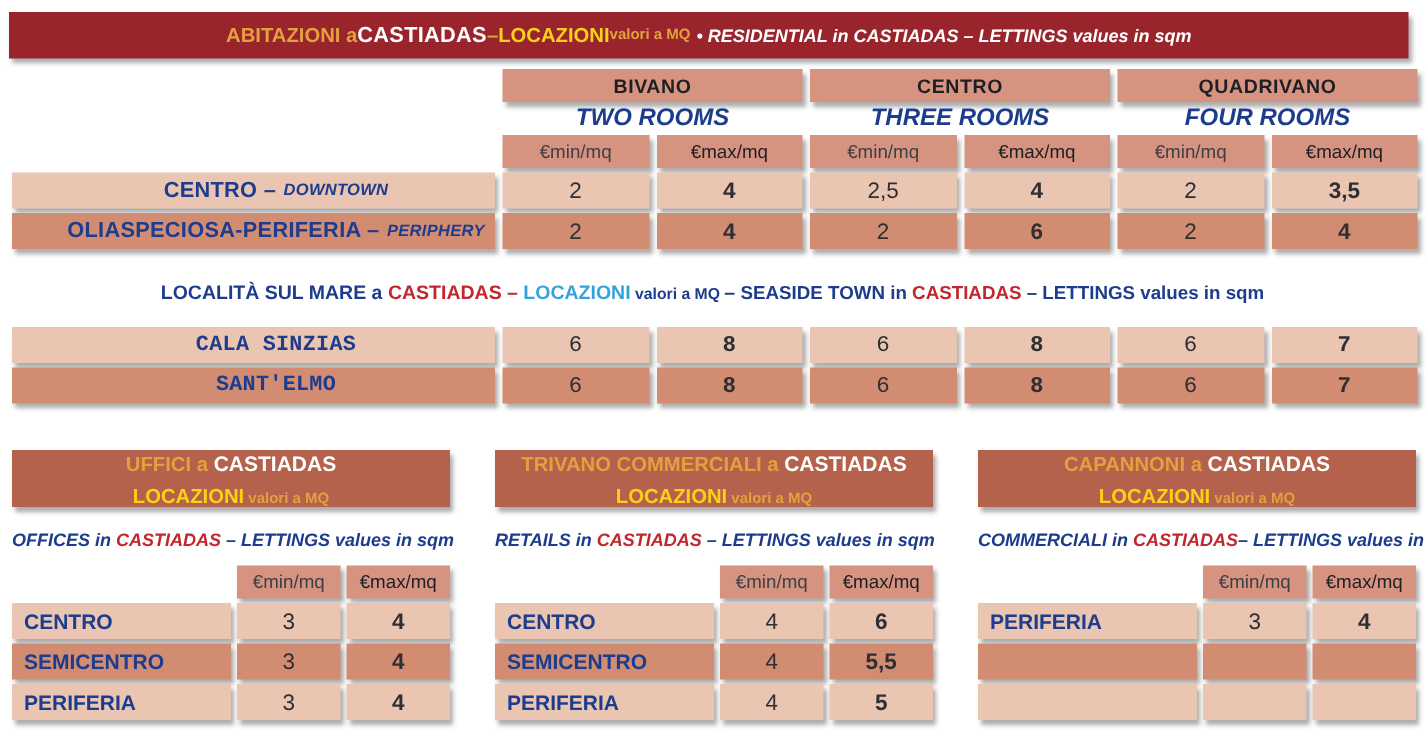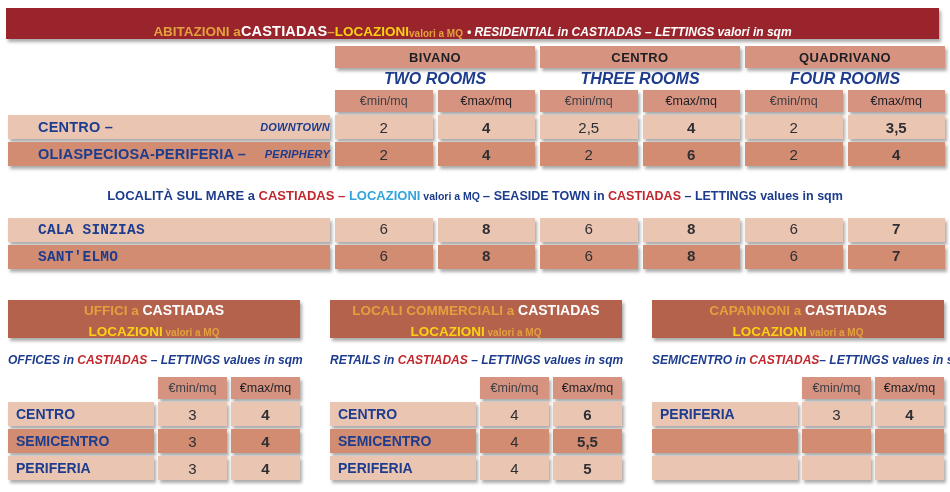--- a/index.html
+++ b/index.html
@@ -9,21 +9,21 @@
   }
   *{margin:0;padding:0;box-sizing:border-box;}
   body{background:#fff;font-family:"Liberation Sans",sans-serif;}
   .stage{position:relative;width:950px;height:492px;background:#fff;overflow:hidden;}
   .abs{position:absolute;}
   .shadow{box-shadow:2px 3px 3px rgba(70,70,70,.45);}
   .cell{display:flex;align-items:center;justify-content:center;white-space:nowrap;}
 
   
   .banner{left:6px;top:8px;width:933px;height:31px;background:var(--bar_red);
-          display:flex;align-items:flex-end;justify-content:center;white-space:nowrap;}
+          display:flex;align-items:center;justify-content:center;white-space:nowrap;}
   .bn-gold{color:var(--gold);font-weight:bold;font-size:13.5px;}
   .bn-city{color:#fff;font-weight:bold;font-size:14.5px;letter-spacing:.2px;}
   .bn-yellow{color:var(--yellow);font-weight:bold;font-size:13.5px;}
   .bn-val{color:var(--gold);font-weight:bold;font-size:10px;}
   .bn-en{color:#fff;font-style:italic;font-weight:bold;font-size:12px;margin-left:4px;}
 
   
   .res-grid{left:8px;top:46px;width:937px;display:grid;
             grid-template-columns:322px repeat(6,1fr);
             grid-template-rows:22px 16px 22px 24px 24px;column-gap:5px;row-gap:3px;}
@@ -32,21 +32,21 @@
             grid-template-rows:24px 24px;column-gap:5px;row-gap:3px;font-family:Liberation Mono, monospace;}
   .span2{grid-column:span 2;}
   .group{background:var(--salmon);font-weight:bold;font-size:13px;color:#1e1e24;letter-spacing:.4px;}
   .sub{color:var(--blue);font-style:italic;font-weight:bold;font-size:16px;}
   .mh{background:var(--salmon);font-size:12.5px;color:#3e3e45;}
   .maxh{font-weight:normal;color:#1e1e24;}
   .vlight{background:var(--row_light);}
   .vdark{background:var(--row_dark);}
   .val{font-size:15px;color:var(--ink);}
   .maxv{font-weight:bold;}
-  .rowlabel{justify-content:space-between;padding-left:30px;color:var(--blue);
+  .rowlabel{justify-content:center;padding-left:30px;color:var(--blue);
             font-weight:bold;font-size:14.5px;letter-spacing:.2px;}
   .rowlabel .en{font-style:italic;font-size:11px;margin-left:5px;}
 
   
   .sea-title{left:0;top:186px;width:950px;text-align:center;white-space:nowrap;}
   .mt{font-weight:bold;font-size:13px;}
   .mt-blue{color:var(--blue);} .mt-red{color:var(--red);} .mt-cyan{color:var(--cyan);}
   .mt-small{font-size:10.5px;} .mt-it{font-size:12.5px;}
 
   
@@ -70,21 +70,21 @@
 <body>
 
 <div class="stage">
 
   <div class="banner abs shadow">
       <span class="bn-gold">ABITAZIONI a </span>
       <span class="bn-city">CASTIADAS</span>
       <span class="bn-gold"> – </span>
       <span class="bn-yellow">LOCAZIONI</span>
       <span class="bn-val"> valori a MQ </span>
-      <span class="bn-en">• RESIDENTIAL in CASTIADAS – LETTINGS valori in sqm</span>
+      <span class="bn-en">• RESIDENTIAL in CASTIADAS – LETTINGS values in sqm</span>
     </div>
 
   <div class="res-grid abs">
     <div class="spacer"></div>
     <div class="cell group span2 shadow">BIVANO</div>
     <div class="cell group span2 shadow">CENTRO</div>
     <div class="cell group span2 shadow">QUADRIVANO</div>
 
     <div class="spacer"></div>
     <div class="cell sub span2">TWO ROOMS</div>
@@ -163,21 +163,21 @@
       <div class="cell val vdark shadow">3</div>
       <div class="cell val maxv vdark shadow">4</div>
       <div class="cell plabel vlight shadow">PERIFERIA</div>
       <div class="cell val vlight shadow">3</div>
       <div class="cell val maxv vlight shadow">4</div>
     </div>
   </div>
 
   <div class="panel p1 abs">
     <div class="panel-header shadow">
-      <div><span class="ph-gold">LOCALI COMMERCIALI a </span><span class="ph-city">CASTIADAS</span></div>
+      <div><span class="ph-gold">TRIVANO COMMERCIALI a </span><span class="ph-city">CASTIADAS</span></div>
       <div><span class="ph-yellow">LOCAZIONI</span><span class="ph-val"> valori a MQ</span></div>
     </div>
     <div class="panel-sub"><span class="mt-blue">RETAILS in </span><span class="mt-red">CASTIADAS</span><span class="mt-blue"> – LETTINGS values in sqm</span></div>
     <div class="panel-grid">
       <div class="spacer"></div>
       <div class="cell mh shadow">€min/mq</div>
       <div class="cell mh maxh shadow">€max/mq</div>
       <div class="cell plabel vlight shadow">CENTRO</div>
       <div class="cell val vlight shadow">4</div>
       <div class="cell val maxv vlight shadow">6</div>
@@ -188,21 +188,21 @@
       <div class="cell val vlight shadow">4</div>
       <div class="cell val maxv vlight shadow">5</div>
     </div>
   </div>
 
   <div class="panel p2 abs">
     <div class="panel-header shadow">
       <div><span class="ph-gold">CAPANNONI a </span><span class="ph-city">CASTIADAS</span></div>
       <div><span class="ph-yellow">LOCAZIONI</span><span class="ph-val"> valori a MQ</span></div>
     </div>
-    <div class="panel-sub"><span class="mt-blue">SEMICENTRO in </span><span class="mt-red">CASTIADAS</span><span class="mt-blue">– LETTINGS values in sqm</span></div>
+    <div class="panel-sub"><span class="mt-blue">COMMERCIALI in </span><span class="mt-red">CASTIADAS</span><span class="mt-blue">– LETTINGS values in sqm</span></div>
     <div class="panel-grid">
       <div class="spacer"></div>
       <div class="cell mh shadow">€min/mq</div>
       <div class="cell mh maxh shadow">€max/mq</div>
       <div class="cell plabel vlight shadow">PERIFERIA</div>
       <div class="cell val vlight shadow">3</div>
       <div class="cell val maxv vlight shadow">4</div>
       <div class="cell plabel vdark shadow"></div>
       <div class="cell val vdark shadow"></div>
       <div class="cell val maxv vdark shadow"></div>

